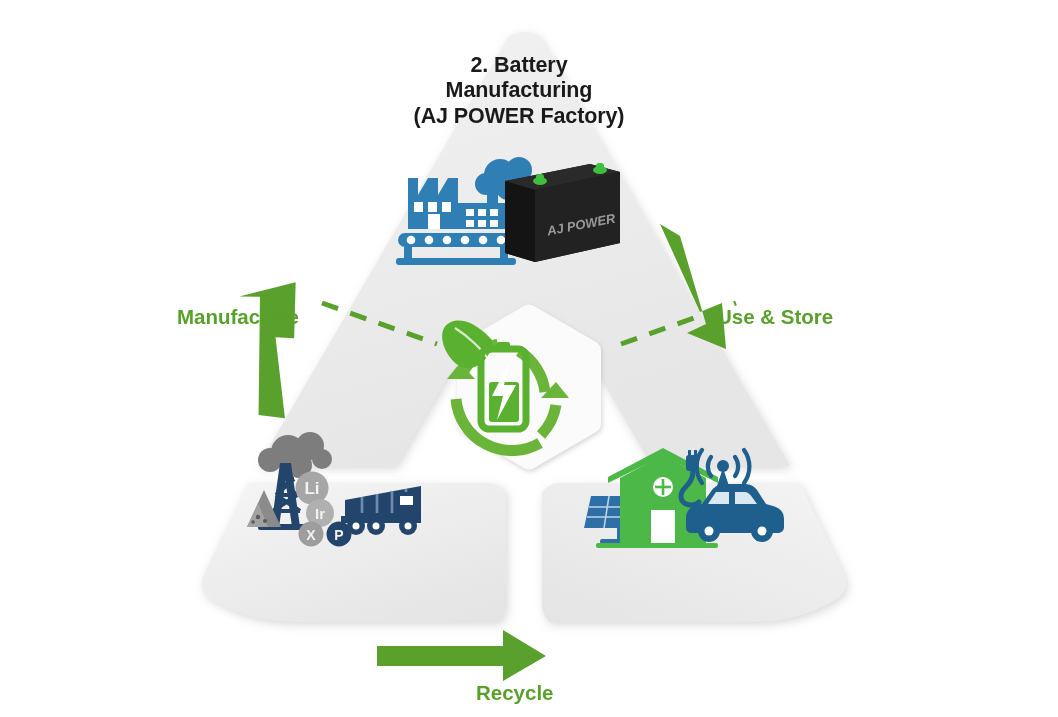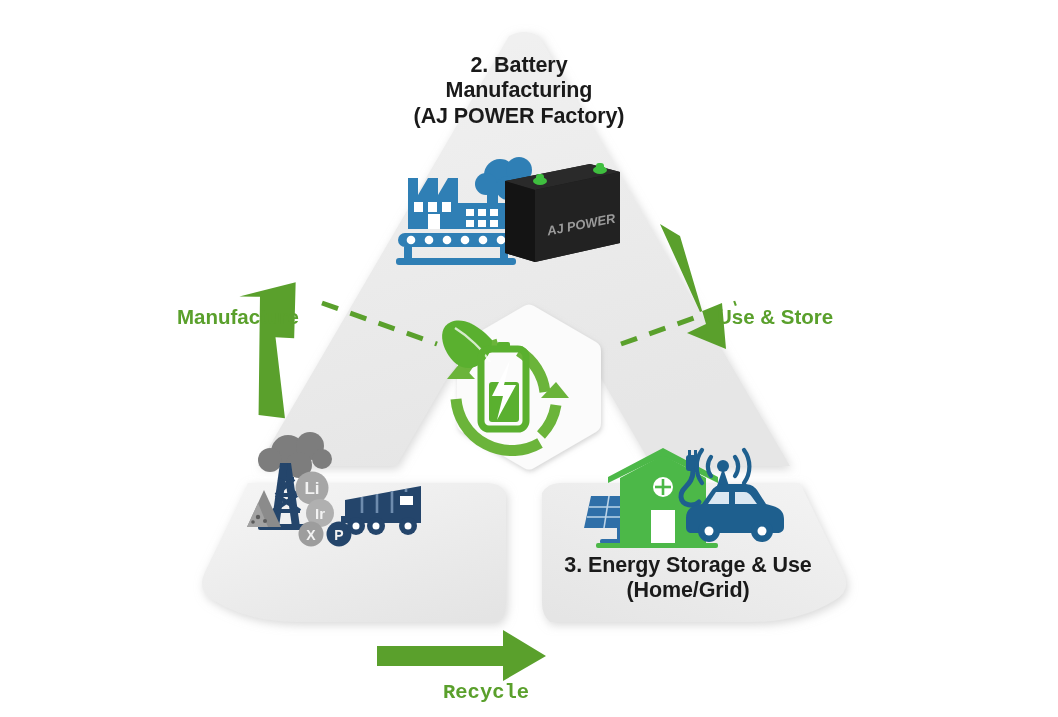--- a/index.html
+++ b/index.html
@@ -58,21 +58,21 @@
 
   .flow-label {
     position: absolute;
     color: #5aa02c;
     font-weight: bold;
     font-size: 20.5px;
     white-space: nowrap;
   }
   #flow-manufacture { left: 137px; top: 305px; margin-left: 40px; }
   #flow-use        { left: 717px; top: 305px; }
-  #flow-recycle    { left: 443px; top: 681px; font-family: Liberation Mono, monospace; }
+  #flow-recycle    { left: 476px; top: 681px; }
 </style>
 </head>
 <body>
 
 <div id="stage">
 
   <svg class="layer" viewBox="0 0 1058 717">
     <defs>
       <linearGradient id="panelGradA" x1="0" y1="0" x2="0.35" y2="1">
         <stop offset="0%" stop-color="#f2f2f2"></stop>
@@ -441,22 +441,20 @@
 
       <path d="M 510 360 L 492 396 L 503 396 L 497 420 L 516 385 L 504 385 Z" fill="#ffffff"></path>
     </g>
   </svg>
 
   <div class="node-label" id="label-manufacturing">2. Battery
 Manufacturing
 (AJ POWER Factory)</div>
 
 
-  <div class="node-label" id="label-energy">3. Energy Storage &amp; Use
-(Home/Grid)</div>
 
   <div class="flow-label" id="flow-manufacture">Manufacture</div>
 
   <div class="flow-label" id="flow-use">Use &amp; Store</div>
 
   <div class="flow-label" id="flow-recycle">Recycle</div>
 
 </div>
 
 </body></html>

